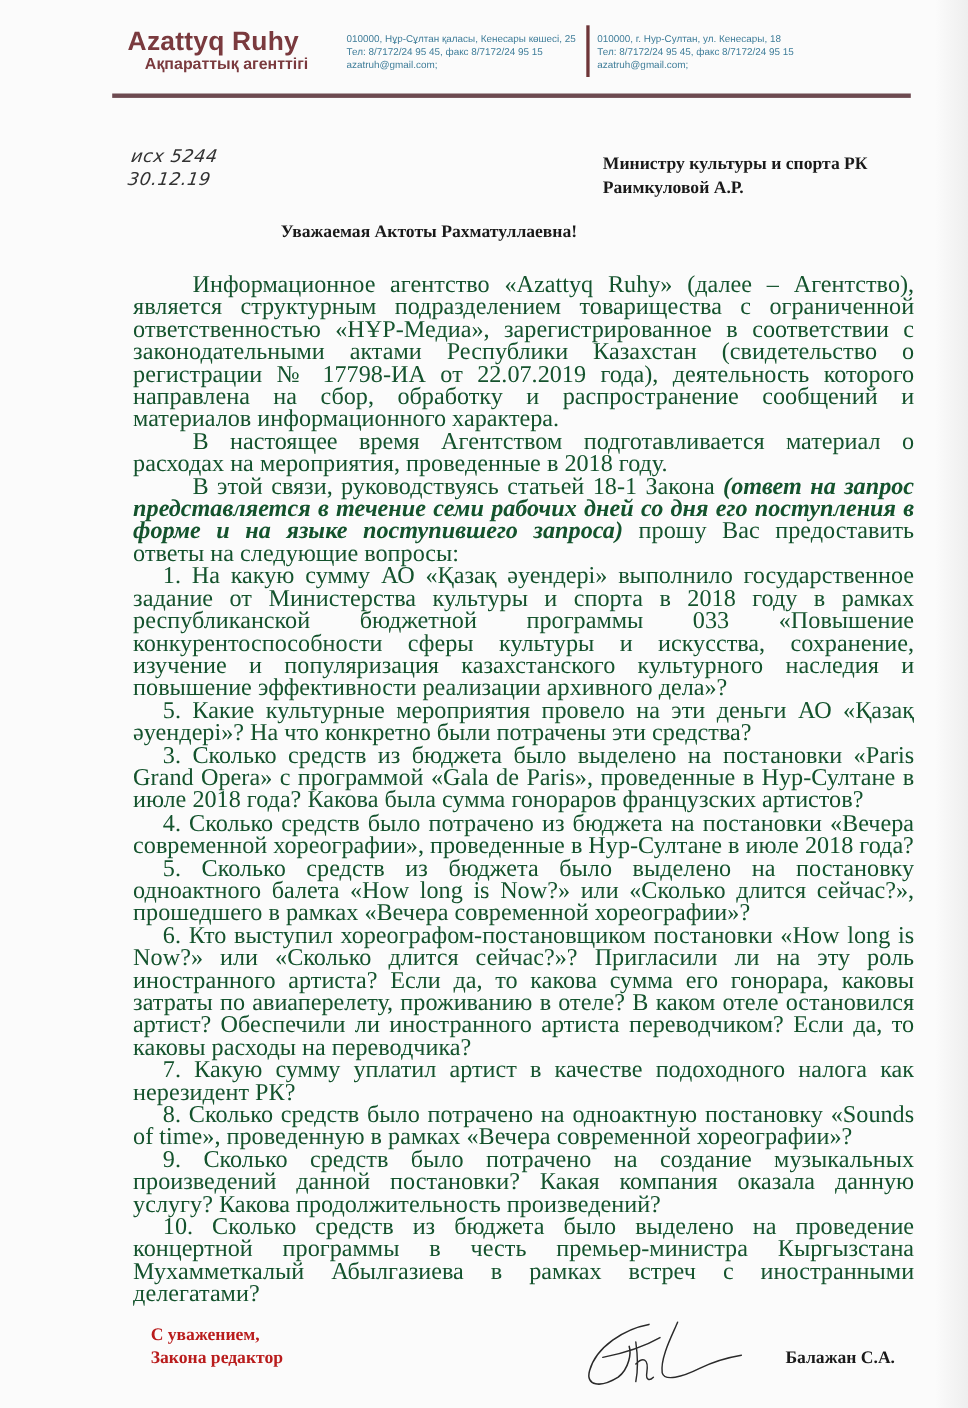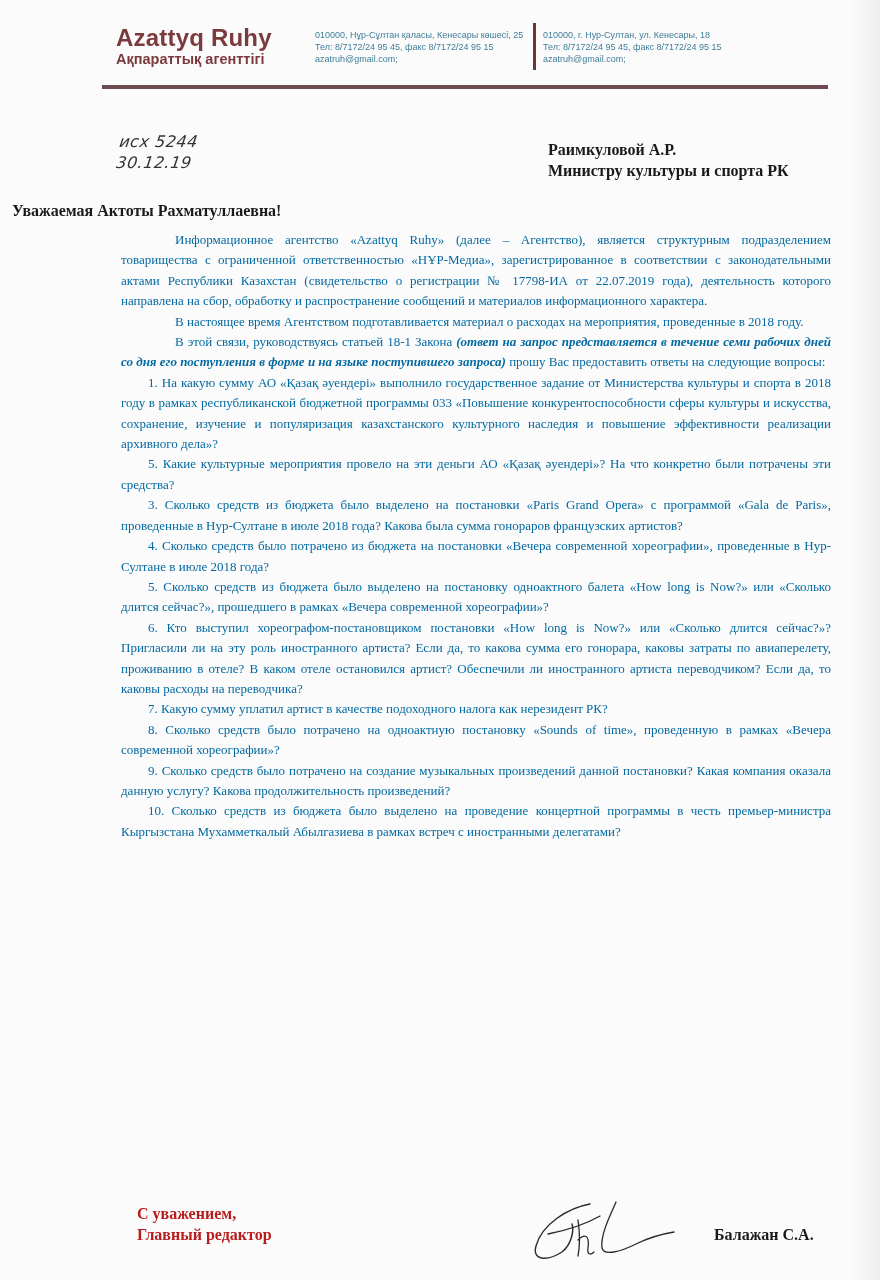--- a/index.html
+++ b/index.html
@@ -14,21 +14,21 @@
 
   
   .lh-brand { position: absolute; left: 116px; top: 25px; width: 180px; }
   .lh-brand .name {
     font-family: "Liberation Sans", "DejaVu Sans", sans-serif;
     font-weight: bold; font-size: 24px; line-height: 26px; color: #7a3a3e;
     letter-spacing: 0.2px;
   }
   .lh-brand .sub {
     font-family: "Liberation Sans", "DejaVu Sans", sans-serif;
-    font-weight: bold; font-size: 14.5px; line-height: 16px; color: #7a3a3e;
+    font-weight: bold; font-size: 14.5px; line-height: 16px; color: #7a3a3e; text-align: center;
   }
   .lh-addr {
     position: absolute; top: 29px;
     font-family: "Liberation Sans", "DejaVu Sans", sans-serif;
     font-size: 9px; line-height: 12px; color: #3f7d99;
     white-space: nowrap;
   }
   .lh-addr.kz { left: 315px; }
   .lh-addr.ru { left: 543px; }
   .lh-divider { position: absolute; left: 533px; top: 23px; width: 3px; height: 47px; background: #6e3538; }
@@ -42,29 +42,29 @@
     transform: skewX(-8deg); letter-spacing: 0.5px;
   }
 
   
   .addressee {
     position: absolute; left: 548px; top: 139px;
     font-weight: bold; font-size: 16px; line-height: 21px; color: #1a1a1a;
   }
 
   .salutation {
-    position: absolute; left: 0; top: 202px; width: 756px; 
+    position: absolute; left: 0; top: 202px; width: 756px; text-align: center;
     font-weight: bold; font-size: 16px; color: #1a1a1a;
   }
   .salutation span { position: relative; left: 12px; }
 
   
   .body-text {
-    position: absolute; left: 121px; top: 230px; width: 710px;
-    font-size: 13px; line-height: 20.4px; text-align: justify; color: #0369a1;
+    position: absolute; left: 121px; top: 248px; width: 710px;
+    font-size: 22px; line-height: 20.4px; text-align: justify; color: #14532d;
   }
   .body-text p { margin: 0; text-indent: 54px; }
   .body-text p.q { text-indent: 27px; }
   .body-text p + p { margin-top: 0; }
   .body-text .bi { font-weight: bold; font-style: italic; }
 
   .thanks {
     position: absolute; left: 157px; top: 1137px;
     font-size: 16px; color: #1f1f1f;
   }
@@ -108,22 +108,22 @@
   </div>
 
   <div class="lh-rule"></div>
 
   <div class="hand">
     <div>исх 5244</div>
     <div>30.12.19</div>
   </div>
 
   <div class="addressee">
+    <div>Министру культуры и спорта РК</div>
     <div>Раимкуловой А.Р.</div>
-    <div>Министру культуры и спорта РК</div>
   </div>
 
   <div class="salutation">
     <span>Уважаемая Актоты Рахматуллаевна!</span>
   </div>
 
   <div class="body-text">
     <p>Информационное агентство «Azattyq Ruhy» (далее – Агентство), является структурным подразделением товарищества с ограниченной ответственностью «НҰР-Медиа», зарегистрированное в соответствии с законодательными актами Республики Казахстан (свидетельство о регистрации № 17798-ИА от 22.07.2019 года), деятельность которого направлена на сбор, обработку и распространение сообщений и материалов информационного характера.</p>
     <p>В настоящее время Агентством подготавливается материал о расходах на мероприятия, проведенные в 2018 году.</p>
     <p><span>В этой связи, руководствуясь статьей 18-1 Закона </span><span class="bi">(ответ на запрос представляется в течение семи рабочих дней со дня его поступления в форме и на языке поступившего запроса)</span><span> прошу Вас предоставить ответы на следующие вопросы:</span></p>
@@ -135,21 +135,21 @@
     <p class="q">6.  Кто выступил хореографом-постановщиком постановки «How long is Now?» или «Сколько длится сейчас?»? Пригласили ли на эту роль иностранного артиста? Если да, то какова сумма его гонорара, каковы затраты по авиаперелету, проживанию в отеле? В каком отеле остановился артист? Обеспечили ли иностранного артиста переводчиком? Если да, то каковы расходы на переводчика?</p>
     <p class="q">7.  Какую сумму уплатил артист в качестве подоходного налога как нерезидент РК?</p>
     <p class="q">8.  Сколько средств было потрачено на одноактную постановку «Sounds of time», проведенную в рамках «Вечера современной хореографии»?</p>
     <p class="q">9.  Сколько средств было потрачено на создание музыкальных произведений данной постановки? Какая компания оказала данную услугу? Какова продолжительность произведений?</p>
     <p class="q">10.  Сколько средств из бюджета было выделено на проведение концертной программы в честь премьер-министра Кыргызстана Мухамметкалый Абылгазиева в рамках встреч с иностранными делегатами?</p>
   </div>
 
 
   <div class="regards">
     <div>С уважением,</div>
-    <div>Главный редактор</div>
+    <div>Закона редактор</div>
   </div>
 
   <svg class="signature" viewBox="0 0 160 80">
     <path d="M62 14 C 40 18, 14 34, 8 56 C 4 70, 18 72, 34 62 C 44 54, 46 40, 44 34" fill="none" stroke="#2a2a2a" stroke-width="1.4" stroke-linecap="round"></path>
     <path d="M20 44 C 40 40, 58 34, 72 26" fill="none" stroke="#2a2a2a" stroke-width="1.3" stroke-linecap="round"></path>
     <path d="M50 30 C 52 44, 52 56, 50 66 M 50 50 C 56 44, 62 44, 60 58 C 59 64, 62 66, 66 62" fill="none" stroke="#2a2a2a" stroke-width="1.3" stroke-linecap="round"></path>
     <path d="M88 12 C 84 22, 72 44, 74 58 C 76 66, 92 62, 108 54 C 122 47, 134 44, 146 42" fill="none" stroke="#2a2a2a" stroke-width="1.3" stroke-linecap="round"></path>
   </svg>
 
   <div class="signer">Балажан С.А.</div>

